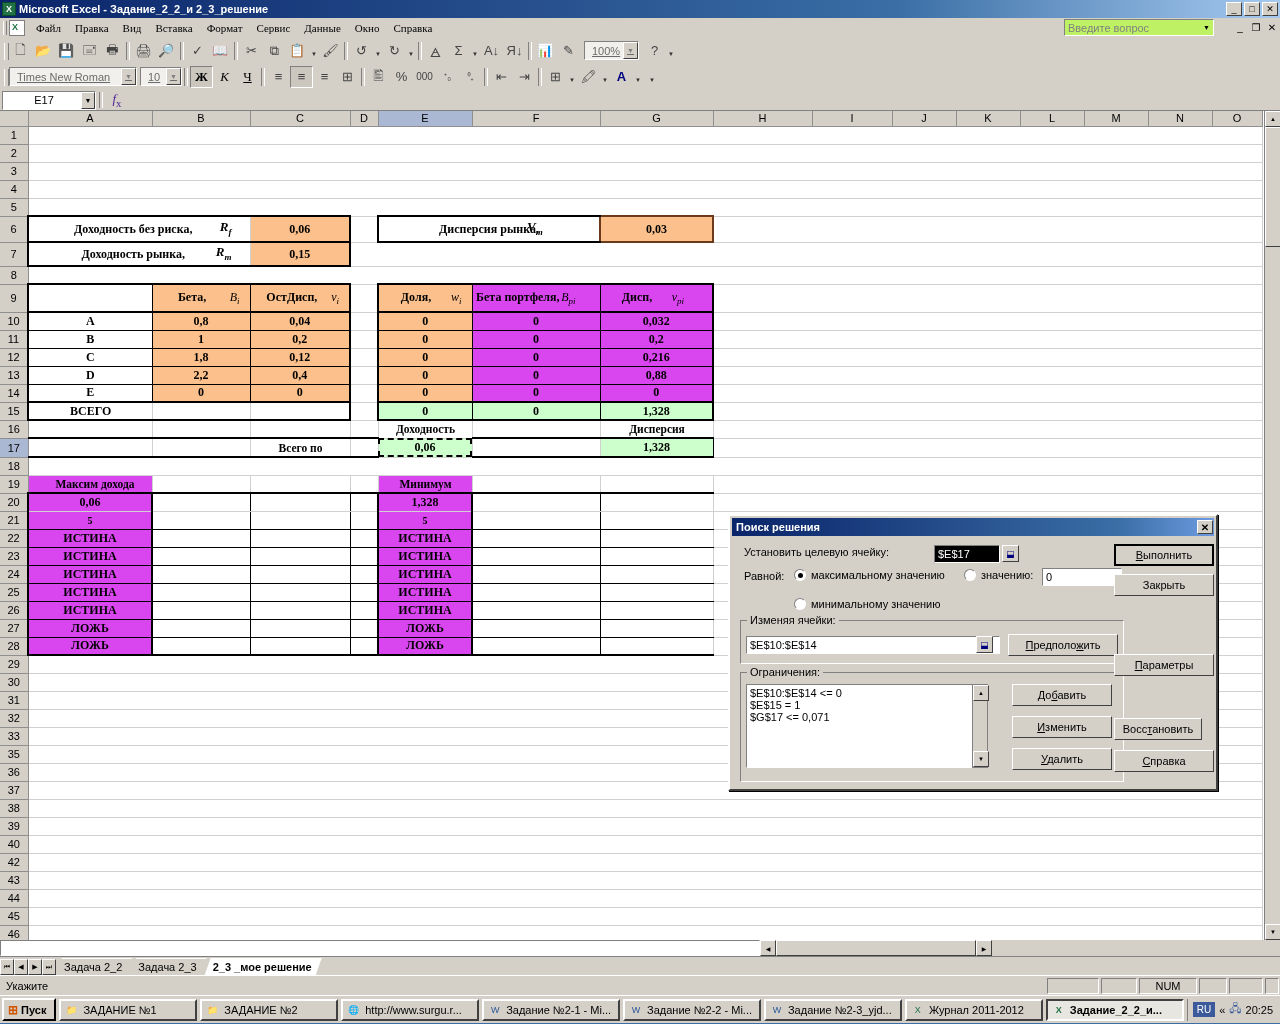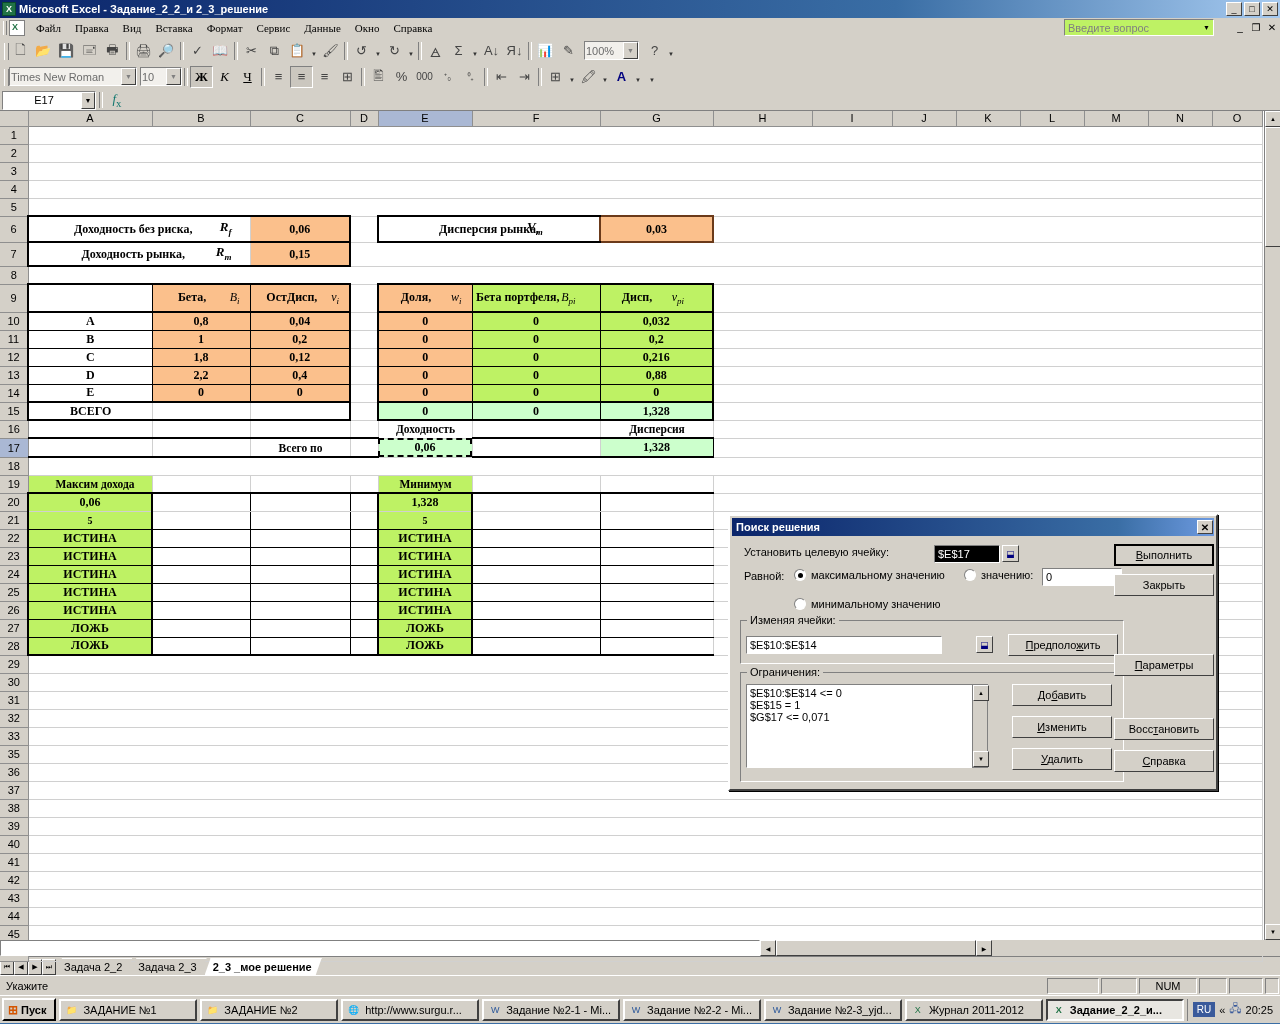--- a/index.html
+++ b/index.html
@@ -95,22 +95,22 @@
     border: 1px solid transparent;
   }
   .tbbtn.pressed { border-color: #808080 #fff #fff #808080; background:#cbc7bf; }
   .tbsep { width: 4px; height: 18px; margin: 0 2px;
     border-left: 1px solid #808080; border-right: 1px solid #fff; }
   .tbarrow { width: 10px; height: 22px; display:flex; align-items:flex-end;
              justify-content:center; font-size: 6px; color:#333; padding-bottom:5px;}
   .combo {
     height: 19px; background: #f2f0ec; border: 1px solid;
     border-color: #808080 #fff #fff #808080;
-    display: flex; align-items: center; padding-left: 1px;
-    font-size: 11px; color: #6b6b6b;
+    display: flex; align-items: center; padding-left: 7px;
+    font-size: 11px; color: #6b6b6b; text-decoration: underline;
   }
   .combo .cbtn {
     margin-left: auto; width: 15px; height: 17px; background: #d4d0c8;
     border: 1px solid; border-color: #fff #404040 #404040 #fff;
     display:flex; align-items:center; justify-content:center; font-size:7px; color:#808080;
   }
   .fontcombo { width: 128px; }
   .sizecombo { width: 42px; }
   .zoomcombo { width: 55px; }
 
@@ -126,21 +126,21 @@
     display: flex; align-items: center;
     font-size: 11px; color: #000; padding-left: 4px;
   }
   #namebox .nb-txt { flex:1; text-align:center;}
   #namebox .cbtn { width: 14px; height: 17px; background:#d4d0c8;
      border:1px solid; border-color:#fff #404040 #404040 #fff;
      display:flex; align-items:center; justify-content:center; font-size:7px;}
   .fb-sep { width: 4px; height:16px; margin: 0 3px;
     border-left:1px solid #808080; border-right:1px solid #fff;}
   .fxbtn { width: 22px; text-align:center; font-style: italic;
-    font-family: "Liberation Serif", serif; font-size: 13px; color:#0f766e; }
+    font-family: "Liberation Serif", serif; font-size: 13px; color:#4c1d95; }
   #formula-input {
     flex: 1; height: 19px; background: #fff;
     border: 1px solid; border-color: #808080 #fff #fff #808080;
     display: flex; align-items: center; padding-left: 4px;
     font-size: 11px; color: #000; margin-right: 2px;
     font-family: "Liberation Sans", sans-serif;
   }
 
   
   #gridwrap { position: relative; width: 1280px; height: 845px; background: #fff; }
@@ -154,21 +154,21 @@
   .colhdr.sel, .rowhdr.sel { background: #aab8d4; font-weight: normal; }
   td.cell {
     border-right: 1px solid #d0d0d0; border-bottom: 1px solid #d0d0d0;
     font-family: "Liberation Serif", serif;
     font-size: 12px; font-weight: bold; color: #000;
     text-align: center; overflow: hidden; white-space: nowrap;
     padding: 0 2px;
   }
   
   .f-orange { background: #fbc08c; }
-  .f-yellow { background: #bef264; }
+  .f-yellow { background: #d946ef; }
   .f-green  { background: #ccffcc; }
   .blue-num { color: #00009c; }
   .al-left { text-align: left; }
   .al-right { text-align: right; }
   
   .bt { border-top: 2px solid #000 !important; }
   .bb { border-bottom: 2px solid #000 !important; }
   .bl { border-left: 2px solid #000 !important; }
   .br { border-right: 2px solid #000 !important; }
   .bb-thin { border-bottom: 1px solid #000 !important; }
@@ -823,24 +823,20 @@
         </tr>
     <tr style="height:18px">
           <td class="rowhdr">39</td>
           <td class="cell" colspan="15"></td>
         </tr>
     <tr style="height:18px">
           <td class="rowhdr">40</td>
           <td class="cell" colspan="15"></td>
         </tr>
     <tr style="height:18px">
-          <td class="rowhdr">41</td>
-          <td class="cell" colspan="15"></td>
-        </tr>
-    <tr style="height:18px">
           <td class="rowhdr">42</td>
           <td class="cell" colspan="15"></td>
         </tr>
     <tr style="height:18px">
           <td class="rowhdr">43</td>
           <td class="cell" colspan="15"></td>
         </tr>
     <tr style="height:18px">
           <td class="rowhdr">44</td>
           <td class="cell" colspan="15"></td>
@@ -894,21 +890,21 @@
     </div>
     <div class="dlg-input" style="position:absolute;left:312px;top:52px;width:80px">0</div>
     <div style="position:absolute;left:64px;top:82px;display:flex;align-items:center;gap:5px">
       <span class="radio"></span>
       <span class="dlg-label">минимальному значению</span>
     </div>
 
     <div class="groupbox" style="position:absolute;left:10px;top:104px;width:384px;height:44px">
       <span class="gb-title">Изменяя ячейки:</span>
     </div>
-    <div class="dlg-input" style="position:absolute;left:16px;top:120px;width:196px">$E$10:$E$14</div>
+    <div class="dlg-input" style="position:absolute;left:16px;top:120px;width:254px">$E$10:$E$14</div>
     <div class="refbtn" style="position:absolute;left:246px;top:120px">⬓</div>
     <div class="dlg-btn" style="position:absolute;left:278px;top:118px;width:110px">
       <span><u>П</u>редполо<u>ж</u>ить</span>
     </div>
 
     <div class="groupbox" style="position:absolute;left:10px;top:156px;width:384px;height:110px">
       <span class="gb-title">Ограничения:</span>
     </div>
     <div class="listbox" style="position:absolute;left:16px;top:168px;width:242px;height:84px">
       <div>$E$10:$E$14 &lt;= 0</div>
@@ -931,21 +927,21 @@
 
     <div class="dlg-btn default" style="position:absolute;left:384px;top:28px;width:100px">
       <span><u>В</u>ыполнить</span>
     </div>
     <div class="dlg-btn" style="position:absolute;left:384px;top:58px;width:100px">
       <span>Закрыть</span>
     </div>
     <div class="dlg-btn" style="position:absolute;left:384px;top:138px;width:100px">
       <span><u>П</u>араметры</span>
     </div>
-    <div class="dlg-btn" style="position:absolute;left:384px;top:202px;width:100px">
+    <div class="dlg-btn" style="position:absolute;left:384px;top:202px;width:88px">
       <span>Восс<u>т</u>ановить</span>
     </div>
     <div class="dlg-btn" style="position:absolute;left:384px;top:234px;width:100px">
       <span><u>С</u>правка</span>
     </div>
   </div>
 </div>
 
 <div id="sheettabs">
   <div class="navbtn">⏮</div>

